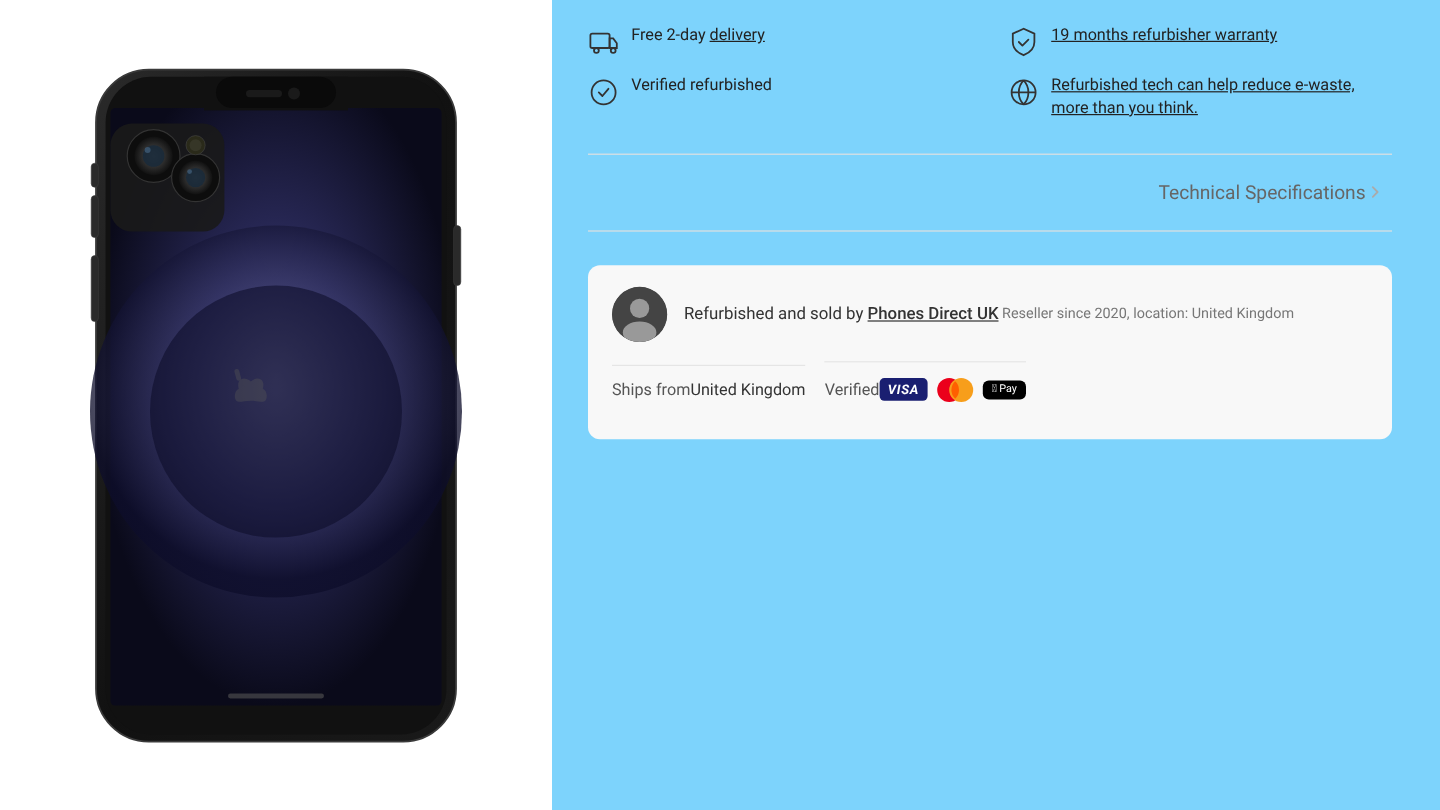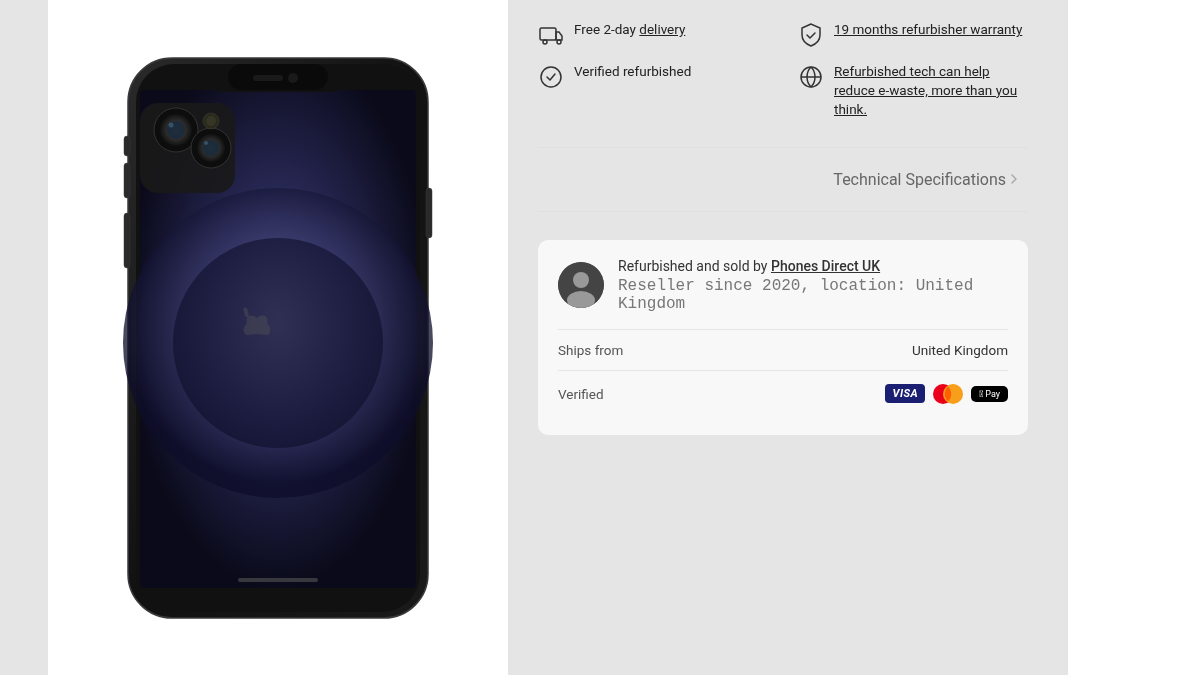--- a/index.html
+++ b/index.html
@@ -7,24 +7,23 @@
       font-family: -apple-system, BlinkMacSystemFont, 'Segoe UI', Roboto, sans-serif;
       background: #fff;
       color: #333;
       width: 1200px;
       height: 675px;
       overflow: hidden;
     }
 
     .page-container {
       display: flex;
-      width: 1068px;
+      width: 1200px;
       height: 675px;
-      background: #e5e5e5;
-      padding-left: 48px;
+      background: #7dd3fc;
     }
 
     
     .phone-section {
       width: 460px;
       min-width: 460px;
       display: flex;
       align-items: center;
       justify-content: center;
       padding: 20px;
@@ -139,46 +138,46 @@
       background: #555;
       overflow: hidden;
       flex-shrink: 0;
       display: flex;
       align-items: center;
       justify-content: center;
     }
 
     .seller-info {
       display: flex;
-      flex-direction: column;
+      flex-direction: row;
       gap: 3px;
     }
 
     .seller-name-line {
       font-size: 14px;
       color: #333;
     }
 
     .seller-name-line a {
       color: #333;
       text-decoration: underline;
       font-weight: 500;
       cursor: pointer;
     }
 
     .seller-sub {
-      font-size: 16px;
+      font-size: 12px;
       color: #777;
-      font-family: Liberation Mono, monospace;
     }
 
     .seller-details {
       display: flex;
-      flex-direction: column;
-      gap: 0;
+      flex-direction: row;
+      gap: 16px;
+      align-items: center;
     }
 
     .seller-row {
       display: flex;
       align-items: center;
       justify-content: space-between;
       padding: 12px 0;
       border-top: 1px solid #e5e5e5;
       font-size: 13.5px;
       color: #555;

